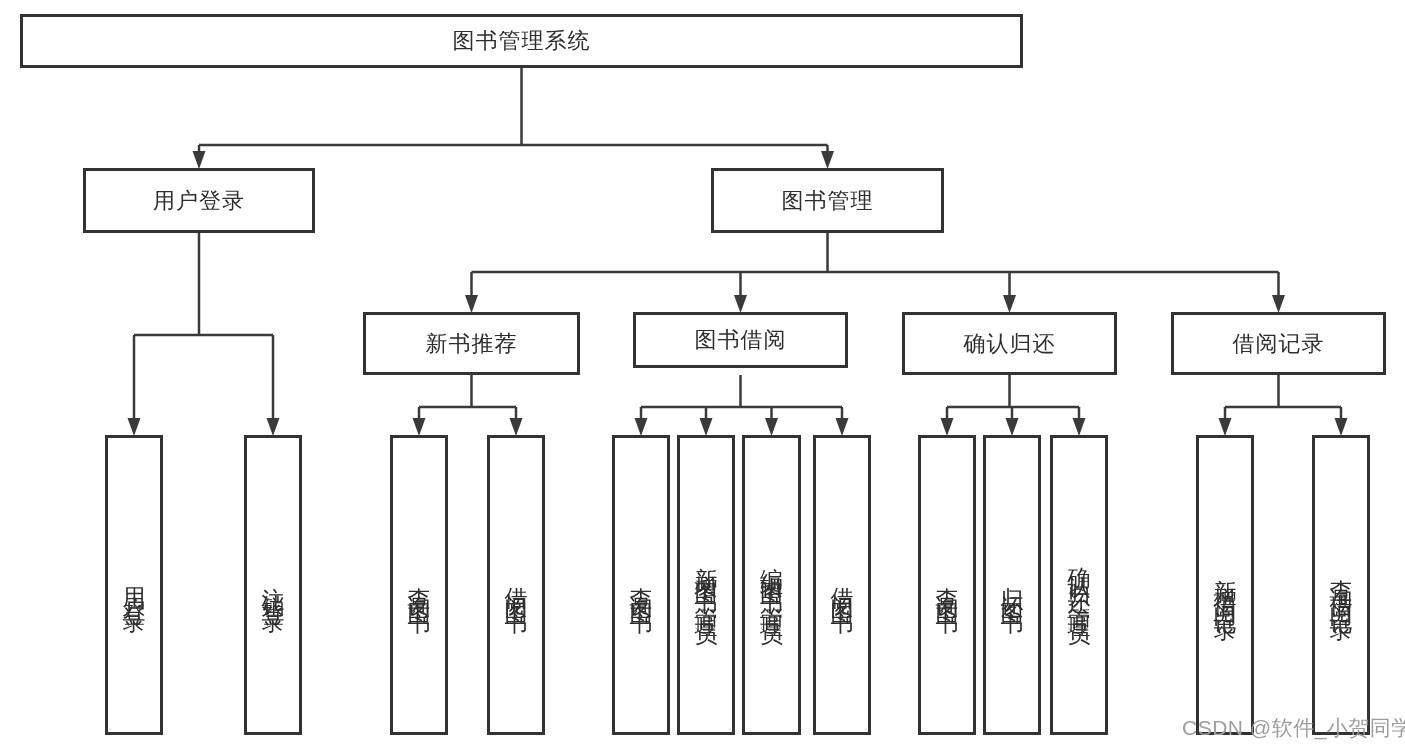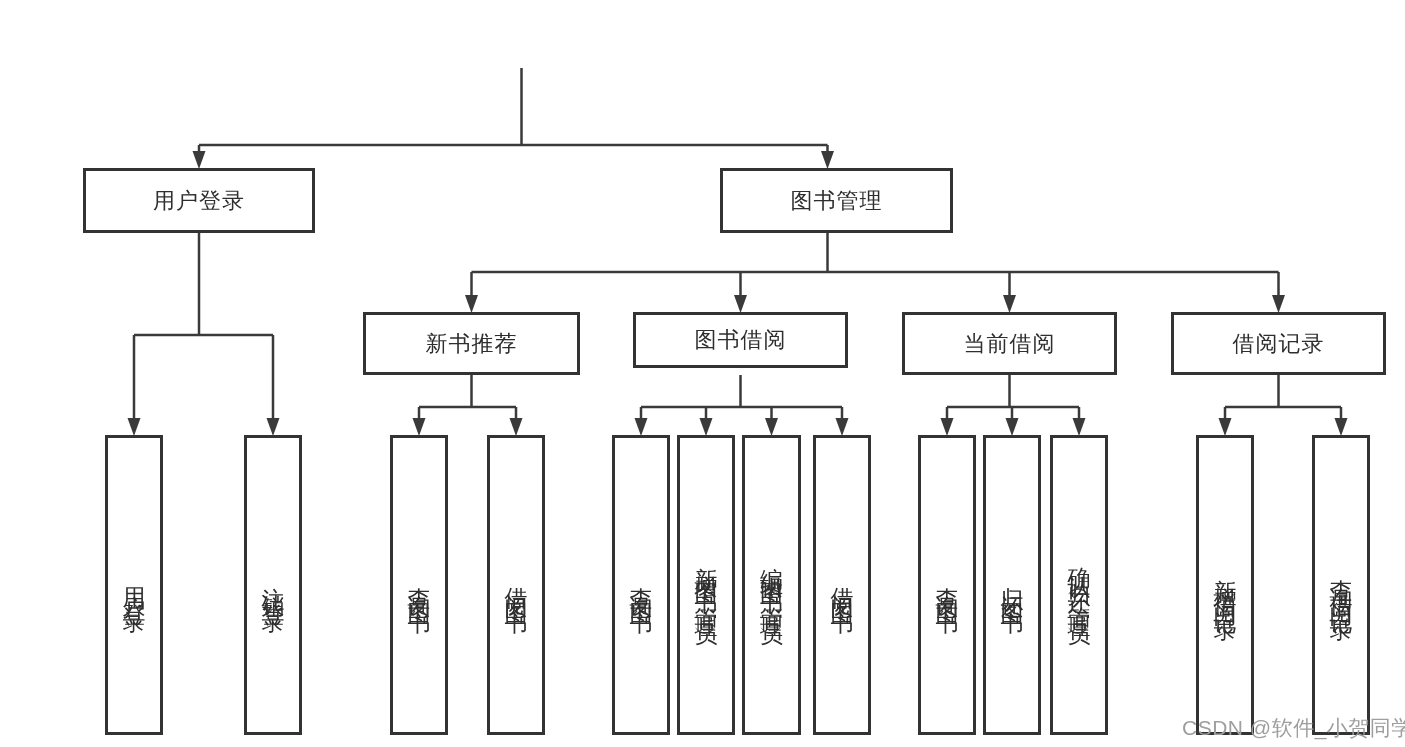--- a/index.html
+++ b/index.html
@@ -36,21 +36,21 @@
   .vbox {
     writing-mode: vertical-rl;
     text-orientation: mixed;
     font-size: 23px;
     letter-spacing: 8px;
     line-height: 1;
     text-align: center;
   }
   #root-box       { left: 20px;   top: 14px;  width: 1003px; height: 54px; }
   #n-user-login   { left: 83px;   top: 168px; width: 232px;  height: 65px; }
-  #n-book-mgmt    { left: 711px;  top: 168px; width: 233px;  height: 65px; margin-left: 9px; }
+  #n-book-mgmt    { left: 711px;  top: 168px; width: 233px;  height: 65px; }
   #n-new-book     { left: 363px;  top: 312px; width: 217px;  height: 63px; }
   #n-book-borrow  { left: 633px;  top: 312px; width: 215px;  height: 56px; }
   #n-cur-borrow   { left: 902px;  top: 312px; width: 215px;  height: 63px; }
   #n-borrow-rec   { left: 1171px; top: 312px; width: 215px;  height: 63px; }
   #l-0  { left: 105px;  top: 435px; width: 58px; height: 300px; }
   #l-1  { left: 244px;  top: 435px; width: 58px; height: 300px; }
   #l-2  { left: 390px;  top: 435px; width: 58px; height: 300px; }
   #l-3  { left: 487px;  top: 435px; width: 58px; height: 300px; }
   #l-4  { left: 612px;  top: 435px; width: 58px; height: 300px; }
   #l-5  { left: 677px;  top: 435px; width: 58px; height: 300px; }
@@ -136,36 +136,39 @@
       <polygon points="765,418 778,418 771.5,436"></polygon>
       <polygon points="835.5,418 848.5,418 842,436"></polygon>
       <polygon points="940.5,418 953.5,418 947,436"></polygon>
       <polygon points="1005.5,418 1018.5,418 1012,436"></polygon>
       <polygon points="1072.5,418 1085.5,418 1079,436"></polygon>
       <polygon points="1218.5,418 1231.5,418 1225,436"></polygon>
       <polygon points="1334.5,418 1347.5,418 1341,436"></polygon>
     </g>
   </svg>
 
+  <div id="root-box" class="node hbox">
+    <span>图书管理系统</span>
+  </div>
 
   <div id="n-user-login" class="node hbox">
     <span>用户登录</span>
   </div>
   <div id="n-book-mgmt" class="node hbox">
     <span>图书管理</span>
   </div>
 
   <div id="n-new-book" class="node hbox">
     <span>新书推荐</span>
   </div>
   <div id="n-book-borrow" class="node hbox">
     <span>图书借阅</span>
   </div>
   <div id="n-cur-borrow" class="node hbox">
-    <span>当前借阅</span>
+    <span>确认归还</span>
   </div>
   <div id="n-borrow-rec" class="node hbox">
     <span>借阅记录</span>
   </div>
 
   <div id="l-0" class="node vbox">
     <span>用户登录</span>
   </div>
   <div id="l-1" class="node vbox">
     <span>注销登录</span>

